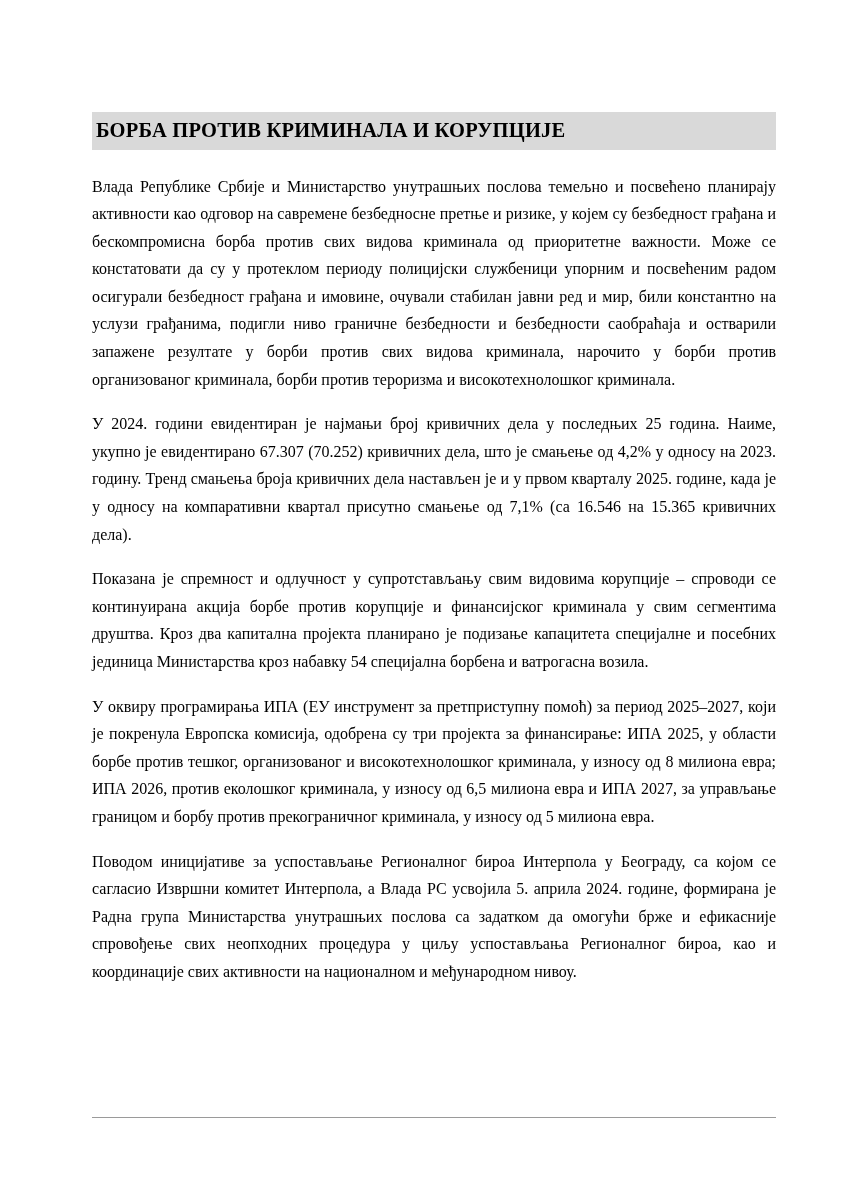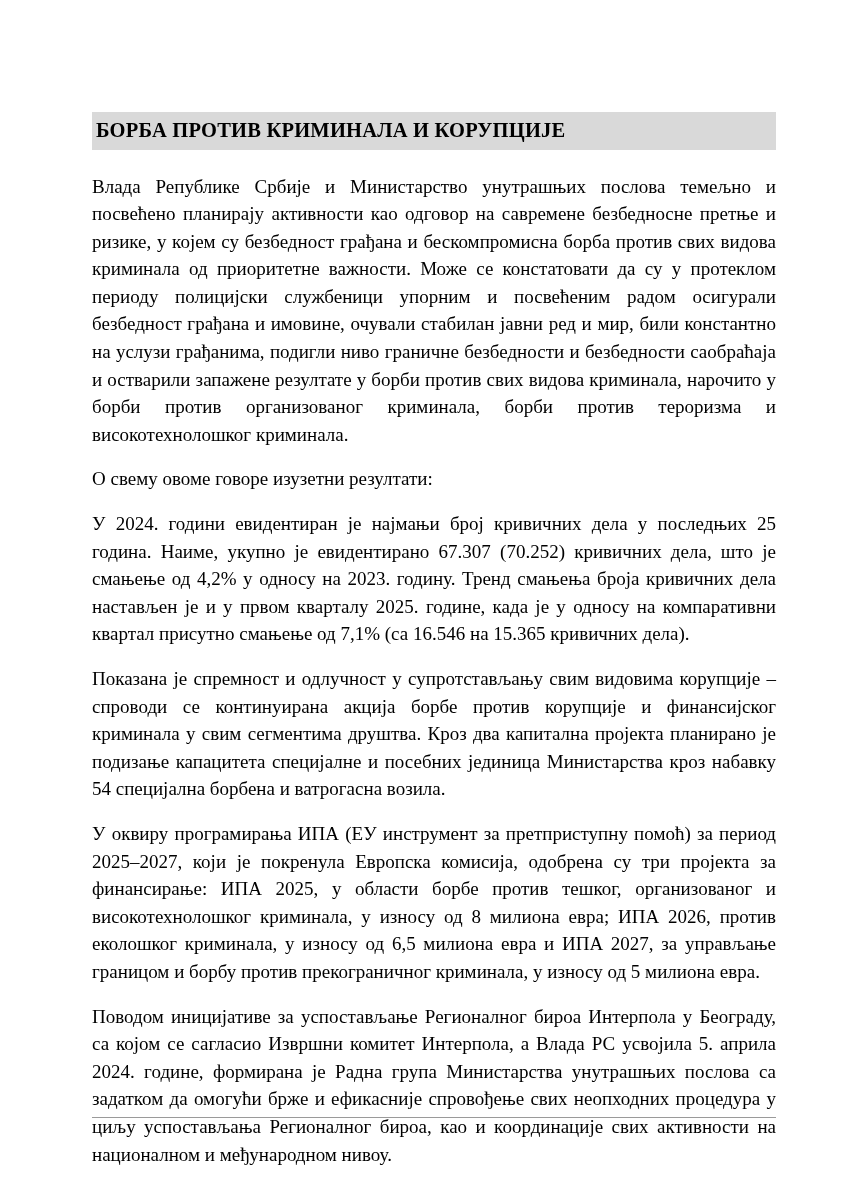--- a/index.html
+++ b/index.html
@@ -33,21 +33,21 @@
     font-weight: bold;
     font-size: 20.5px;
     line-height: 1.0;
     letter-spacing: 0.2px;
     padding: 8px 4px 9px 4px;
     margin: 0;
     box-sizing: border-box;
     white-space: nowrap;
   }
   .para {
-    font-size: 19px;
+    font-size: 16px;
     line-height: 27.6px;
     text-align: justify;
     text-justify: inter-word;
     margin: 0;
     padding: 0;
     white-space: pre-wrap;
     hyphens: none;
   }
   .para.first-after-heading {
     margin-top: 23px;
@@ -70,21 +70,20 @@
 <body>
 
 <div class="page">
 
   <div class="content">
 
     <h1 class="doc-heading">БОРБА ПРОТИВ КРИМИНАЛА И КОРУПЦИЈЕ</h1>
 
     <p class="para first-after-heading">Влада Републике Србије и Министарство унутрашњих послова темељно и посвећено планирају активности као одговор на савремене безбедносне претње и ризике, у којем су безбедност грађана и бескомпромисна борба против свих видова криминала од приоритетне важности. Може се констатовати да су у протеклом периоду полицијски службеници упорним и посвећеним радом осигурали безбедност грађана и имовине, очували стабилан јавни ред и мир, били константно на услузи грађанима, подигли ниво граничне безбедности и безбедности саобраћаја и остварили запажене резултате у борби против свих видова криминала, нарочито у борби против организованог криминала, борби против тероризма и високотехнолошког криминала.</p>
 
-    <p class="para">О свему овоме говоре изузетни резултати:</p>
 
     <p class="para">У 2024. години евидентиран је најмањи број кривичних дела у последњих 25 година. Наиме, укупно је евидентирано 67.307 (70.252) кривичних дела, што је смањење од 4,2% у односу на 2023. годину. Тренд смањења броја кривичних дела настављен је и у првом кварталу 2025. године, када је у односу на компаративни квартал присутно смањење од 7,1% (са 16.546 на 15.365 кривичних дела).</p>
 
 
     <p class="para">Показана је спремност и одлучност у супротстављању свим видовима корупције – спроводи се континуирана акција борбе против корупције и финансијског криминала у свим сегментима друштва. Кроз два капитална пројекта планирано је подизање капацитета специјалне и посебних јединица Министарства кроз набавку 54 специјална борбена и ватрогасна возила.</p>
 
     <p class="para">У оквиру програмирања ИПА (ЕУ инструмент за претприступну помоћ) за период 2025–2027, који је покренула Европска комисија, одобрена су три пројекта за финансирање: ИПА 2025, у области борбе против тешког, организованог и високотехнолошког криминала, у износу од 8 милиона евра; ИПА 2026, против еколошког криминала, у износу од 6,5 милиона евра и ИПА 2027, за управљање границом и борбу против прекограничног криминала, у износу од 5 милиона евра.</p>
 
     <p class="para">Поводом иницијативе за успостављање Регионалног бироа Интерпола у Београду, са којом се сагласио Извршни комитет Интерпола, а Влада РС усвојила 5. априла 2024. године, формирана је Радна група Министарства унутрашњих послова са задатком да омогући брже и ефикасније спровођење свих неопходних процедура у циљу успостављања Регионалног бироа, као и координације свих активности на националном и међународном нивоу.</p>
 

